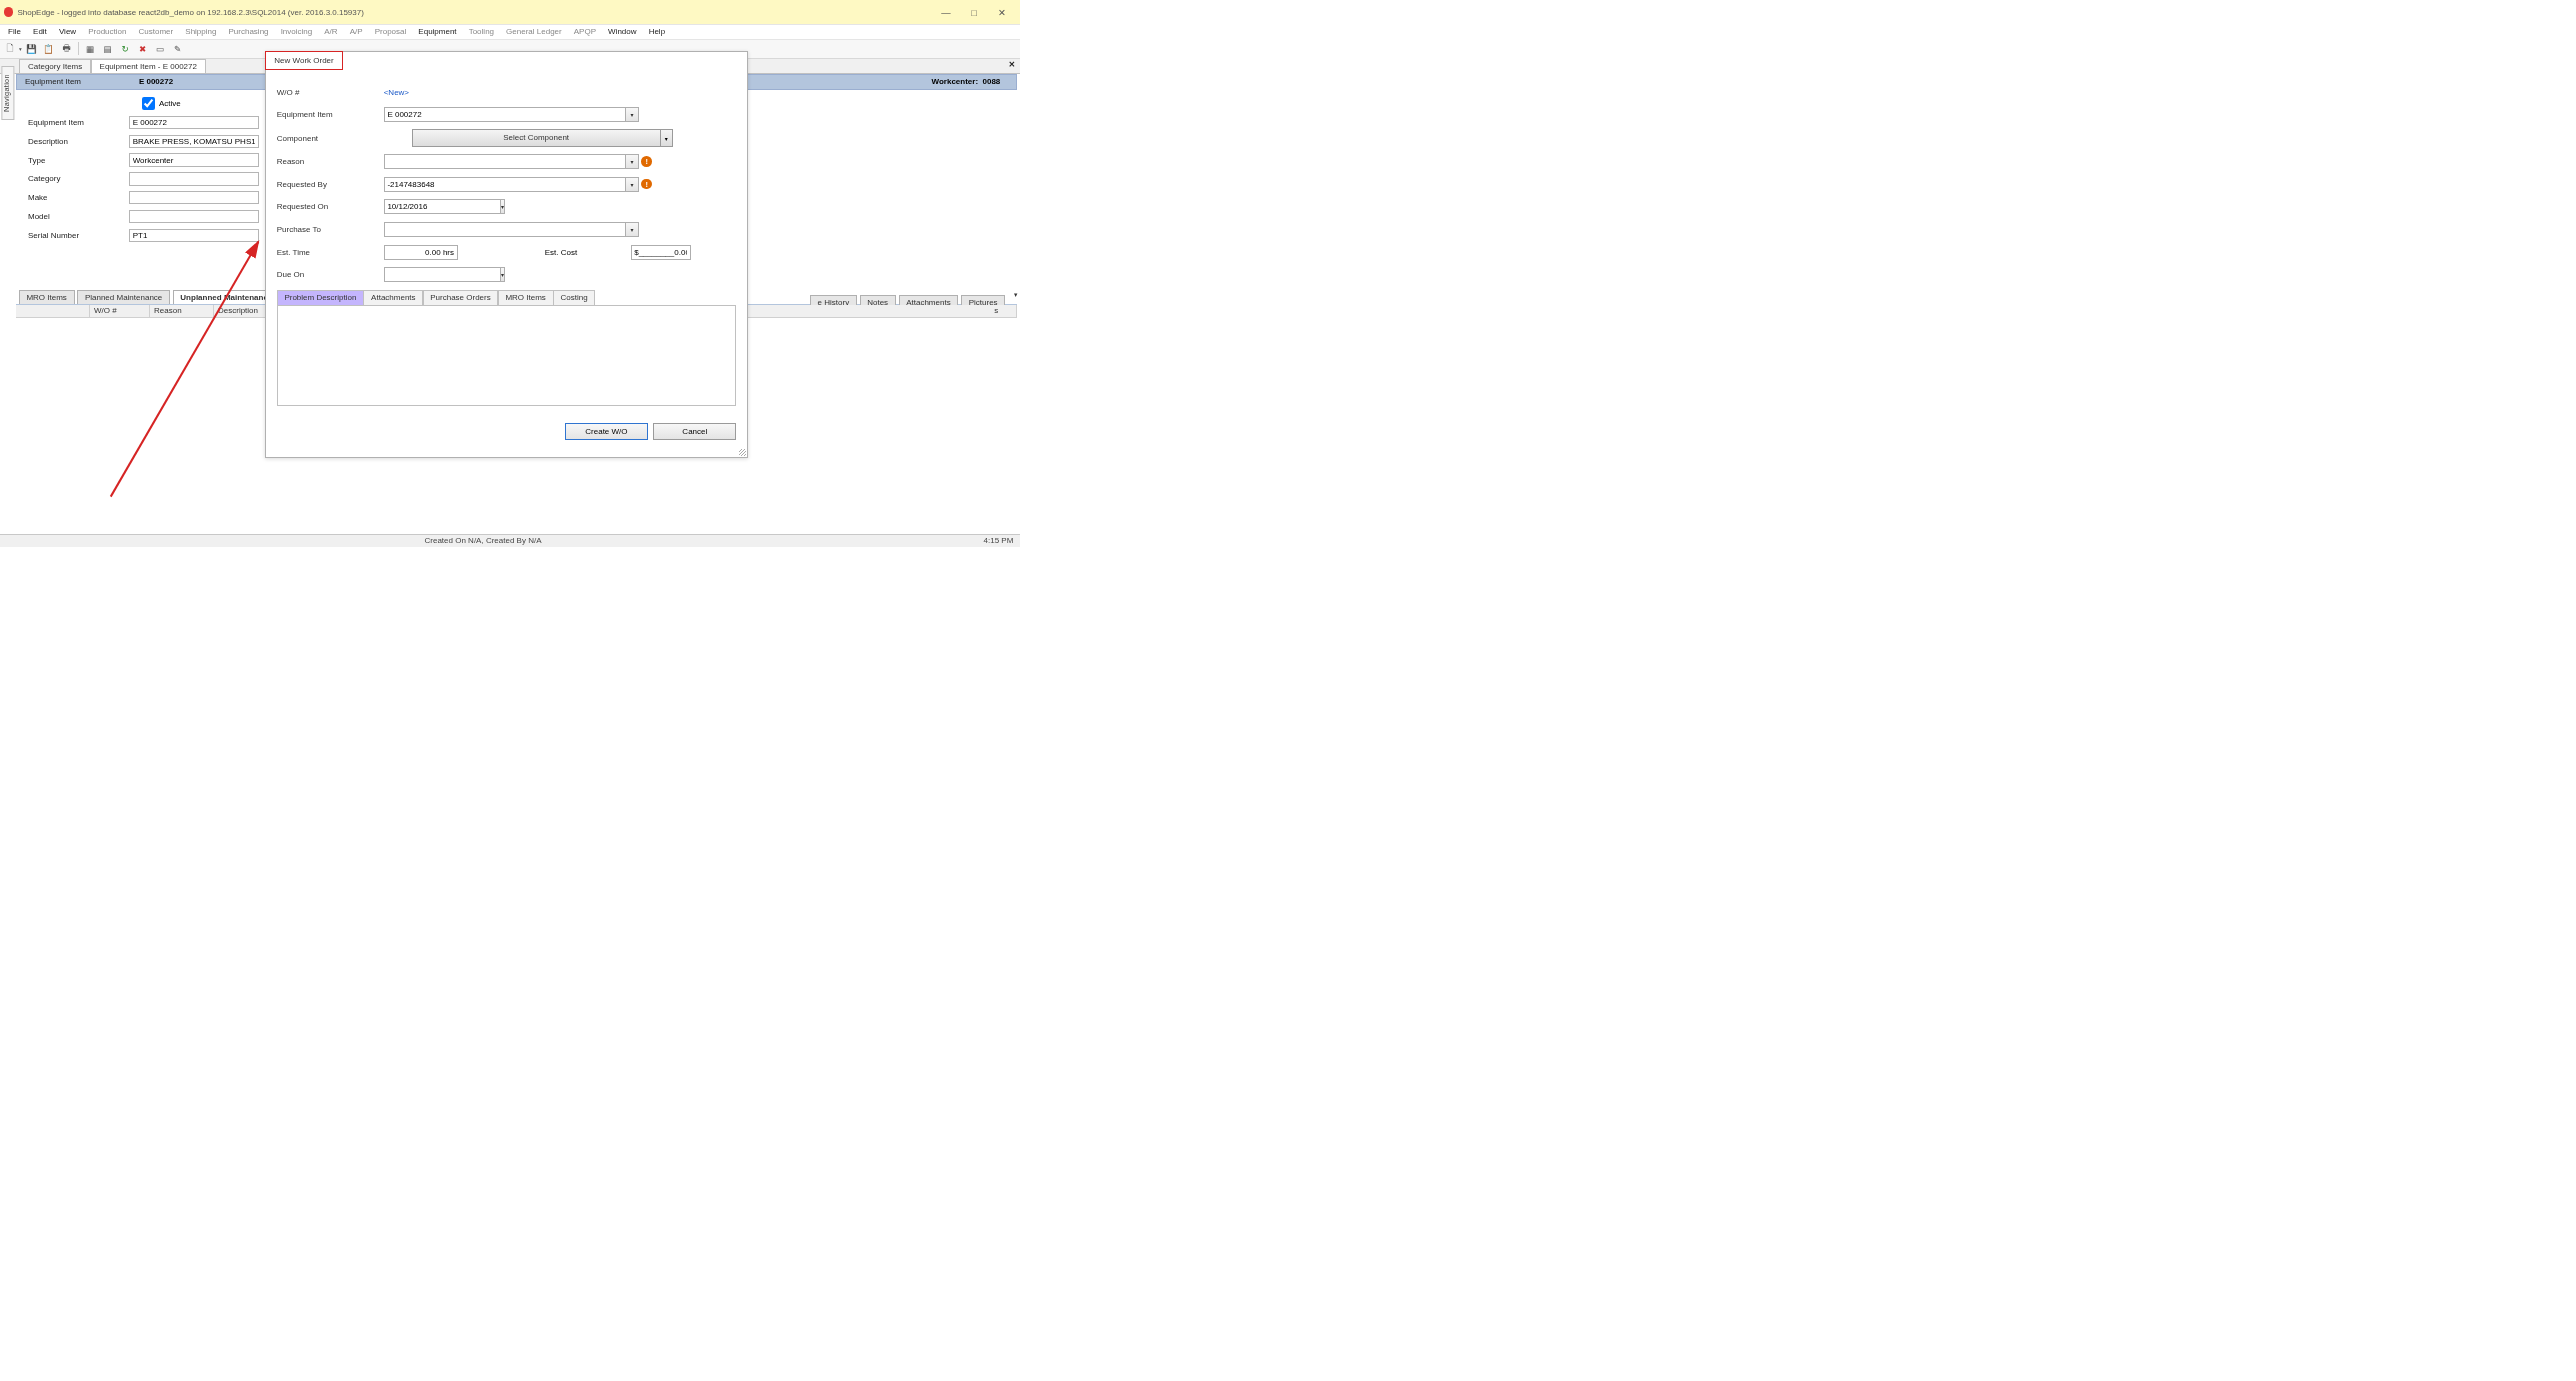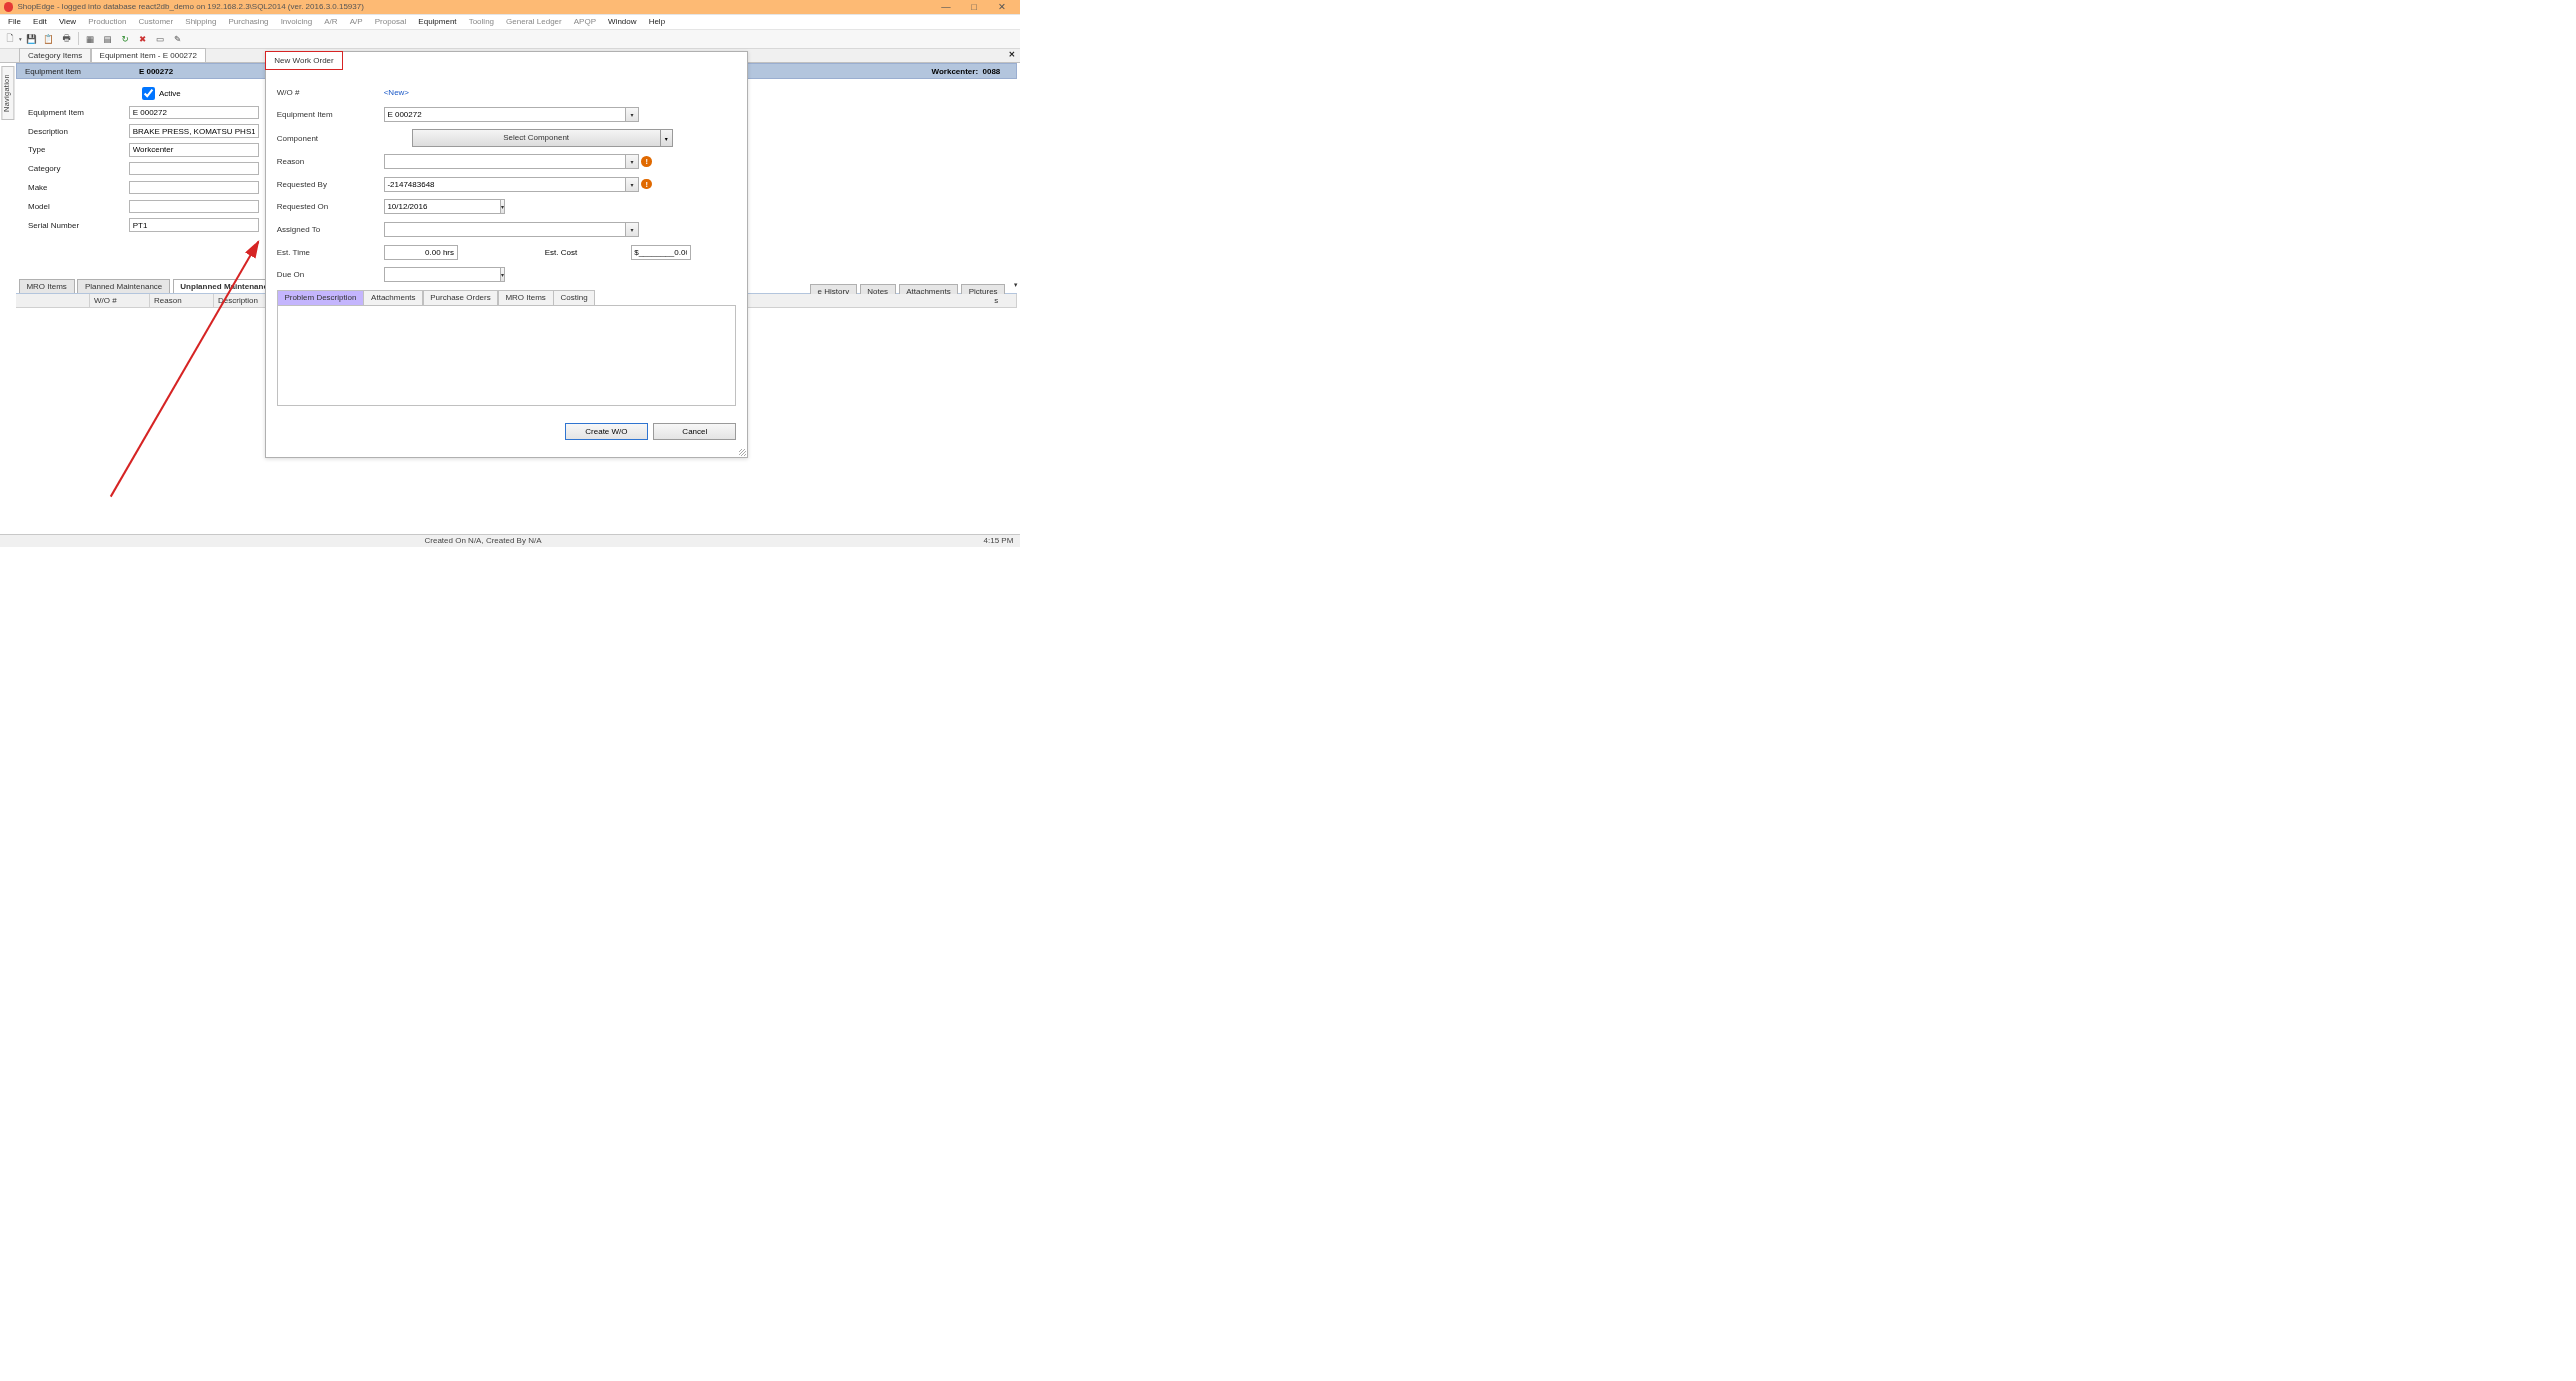--- a/index.html
+++ b/index.html
@@ -11,22 +11,22 @@
     width: 1020px;
     height: 547px;
     overflow: hidden;
     position: relative;
   }
   
   .titlebar {
     height: 14.8px;
     display: flex;
     align-items: center;
-    padding: 2px 4px;
-    background: #fdba74;
+    padding: 12px 4px;
+    background: #fef9c3;
     color: #666;
     border-bottom: 0.7px solid #e5e5e5;
     position: relative;
   }
   .titlebar .app-icon {
     width: 9.4px; height: 9.4px; margin-right: 4px;
     background: #e53935; border-radius: 50%;
     display: inline-block;
   }
   .titlebar .title { flex: 1; font-size: 8px; color: #555; }
@@ -485,21 +485,21 @@
     <div class="drow">
       <span class="dlabel">Requested On</span>
       <span class="dfield">
         <span class="combo" style="width:81px">
           <input type="text" value="10/12/2016" style="">
           <span class="cbtn">▾</span>
         </span>
       </span>
     </div>
     <div class="drow">
-      <span class="dlabel">Assigned To</span>
+      <span class="dlabel">Purchase To</span>
       <span class="dfield">
         <span class="combo">
           <input type="text" value="" style="">
           <span class="cbtn">▾</span>
         </span>
       </span>
     </div>
     <div class="drow">
       <span class="dlabel">Est. Time</span>
       <span class="dfield" style="gap:20px">

